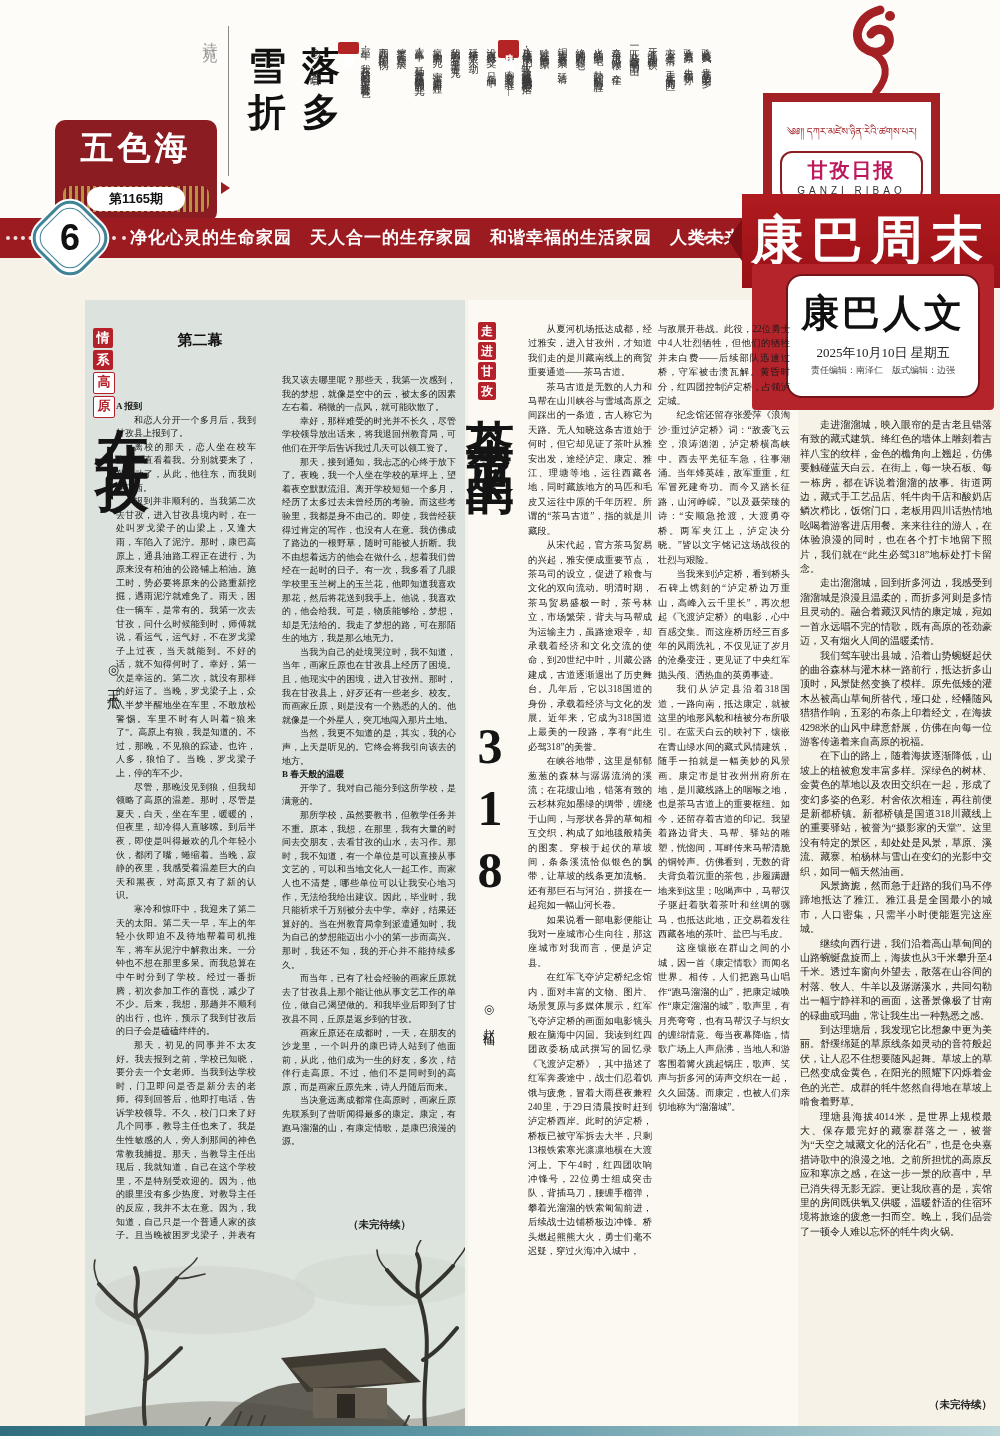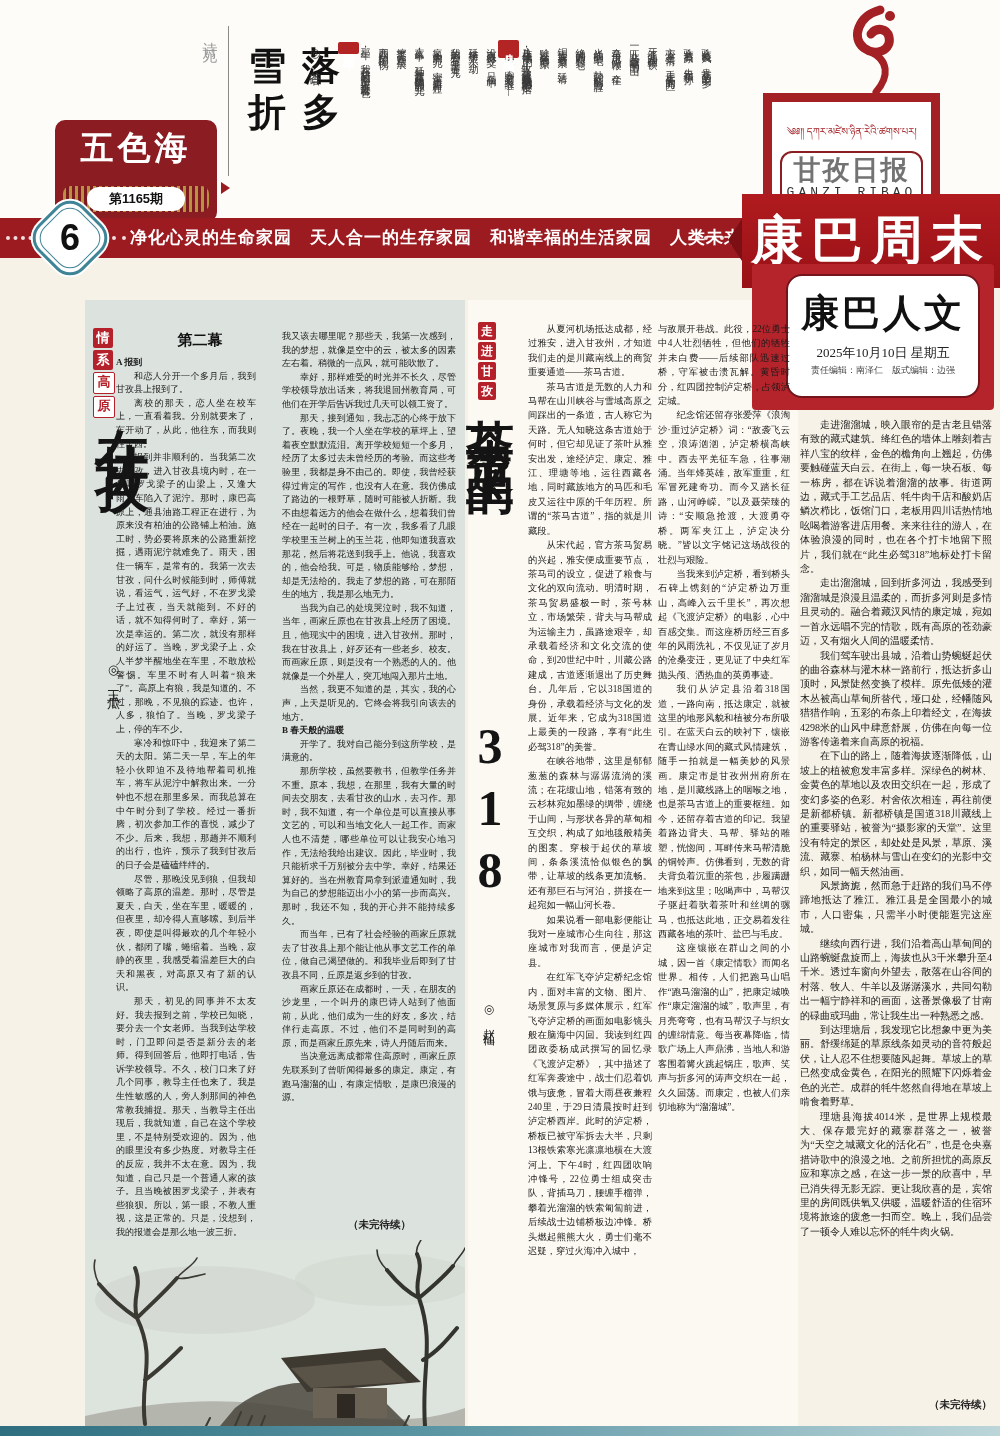--- a/index.html
+++ b/index.html
@@ -43,22 +43,22 @@
   .page-badge{left:38px;top:206px;width:58px;height:58px;background:#fff;border:3px solid #3f8496;border-radius:30%;transform:rotate(45deg);box-shadow:0 0 0 2px #fff;}
   .page-badge .inner{position:absolute;inset:3px;border:1px solid #3f8496;border-radius:30%;}
   .page-badge .num{position:absolute;inset:0;display:flex;align-items:center;justify-content:center;transform:rotate(-45deg);
       font-size:36px;font-weight:900;color:#111;font-family:"Liberation Sans",sans-serif;}
 
   
   .swirl{left:838px;top:2px;}
   .mast-frame{left:763px;top:93px;width:177px;height:116px;background:#fff;border:9px solid #a32025;box-sizing:border-box;}
   .tibetan{margin-top:18px;text-align:center;font-size:10px;color:#a32025;white-space:nowrap;overflow:hidden;}
   .paper-card{margin:3px 8px 0 8px;border:2px solid #8c1d22;border-radius:12px;padding:2px 0 4px 0;text-align:center;}
-  .paper-name{font-size:27px;font-weight:900;color:#737373;letter-spacing:2px;line-height:30px;}
-  .paper-pinyin{font-size:13px;color:#333;letter-spacing:4px;font-family:Liberation Mono, monospace;}
+  .paper-name{font-size:20px;font-weight:900;color:#be185d;letter-spacing:2px;line-height:30px;}
+  .paper-pinyin{font-size:10px;color:#333;letter-spacing:4px;font-family:Liberation Sans, sans-serif;}
   .ribbon{left:742px;top:194px;width:258px;height:94px;background:linear-gradient(180deg,#b01b1f,#991116);
       color:#fff;text-align:center;font-size:52px;font-weight:900;letter-spacing:8px;line-height:94px;white-space:nowrap;overflow:hidden;}
   .ribbon-fold{left:728px;top:216px;width:0;height:0;border-right:16px solid #7c0f13;border-top:24px solid transparent;border-bottom:24px solid transparent;}
   .section-frame{left:752px;top:264px;width:242px;height:146px;background:#b6242b;border-radius:4px;}
   .section-card{position:absolute;left:14px;right:14px;top:10px;bottom:12px;background:#fff;border:2px solid #74141b;border-radius:16px;text-align:center;margin-left:20px;}
   .section-title{margin-top:12px;font-size:38px;font-weight:900;color:#111;letter-spacing:3px;font-family:"Liberation Sans",sans-serif;}
   .section-date{margin-top:5px;font-size:13px;color:#222;}
   .section-editors{margin-top:2px;font-size:9px;color:#444;}
 
   
@@ -71,21 +71,21 @@
   .tagcol{display:flex;flex-direction:column;gap:2px;}
   .tagbox{width:20px;height:20px;background:#b5212a;color:#fff;font-size:13px;font-weight:bold;text-align:center;line-height:20px;border-radius:2px;}
   .tagbox.alt{background:#fff;color:#b5212a;border:1px solid #b5212a;line-height:18px;}
 
   
   .left-panel{left:85px;top:300px;width:380px;height:1132px;background:#dce2dd;}
   .ltag{left:93px;top:328px;}
   .act-head{left:130px;top:331px;width:140px;text-align:center;font-size:15px;font-weight:bold;color:#111;}
   .ltitle{left:86px;top:386px;font-size:54px;font-weight:800;letter-spacing:16px;color:#141414;font-family:"Liberation Sans",sans-serif;}
   .lauthor{left:104px;top:662px;font-size:13px;color:#222;letter-spacing:3px;}
-  .lcol{font-size:9px;line-height:13.6px;color:#1b1b1b;}
+  .lcol{font-size:9px;line-height:13.6px;color:#1b1b1b;margin-top:44px;}
   .lcol1{left:116px;top:356px;width:140px;height:880px;}
   .lcol2{left:282px;top:330px;width:174px;height:884px;}
   .lmore{left:348px;top:1218px;}
   .ink{left:85px;top:1240px;}
 
   
   .mtag{left:478px;top:322px;}
   .mtag .tagbox{width:18px;height:18px;font-size:12px;line-height:18px;}
   .mtitle{left:458px;top:380px;font-size:48px;font-weight:800;letter-spacing:10px;color:#141414;font-family:"Liberation Sans",sans-serif;}
   .mdigits{left:462px;top:716px;width:56px;text-align:center;}
@@ -200,22 +200,22 @@
       <div class="tagbox alt">原</div>
     </div>
   <div class="abs act-head">第二幕</div>
   <div class="abs v ltitle">在甘孜</div>
   <div class="abs v lauthor">◎王小瓜</div>
   <div class="abs col lcol lcol1">
       <p class="para subhead">A 报到</p>
       <p class="para">和恋人分开一个多月后，我到甘孜县上报到了。</p>
       <p class="para">离校的那天，恋人坐在校车上，一直看着我。分别就要来了，车开动了，从此，他往东，而我则往了西。</p>
       <p class="para">报到并非顺利的。当我第二次去甘孜，进入甘孜县境内时，在一处叫罗戈梁子的山梁上，又逢大雨，车陷入了泥泞。那时，康巴高原上，通县油路工程正在进行，为原来没有柏油的公路铺上柏油。施工时，势必要将原来的公路重新挖掘，遇雨泥泞就难免了。雨天，困住一辆车，是常有的。我第一次去甘孜，问什么时候能到时，师傅就说，看运气，运气好，不在罗戈梁子上过夜，当天就能到。不好的话，就不知得何时了。幸好，第一次是幸运的。第二次，就没有那样的好运了。当晚，罗戈梁子上，众人半梦半醒地坐在车里，不敢放松警惕。车里不时有人叫着“狼来了”。高原上有狼，我是知道的。不过，那晚，不见狼的踪迹。也许，人多，狼怕了。当晚，罗戈梁子上，停的车不少。</p>
+      <p class="para">尽管，那晚没见到狼，但我却领略了高原的温差。那时，尽管是夏天，白天，坐在车里，暖暖的，但夜里，却冷得人直哆嗦。到后半夜，即使是叫得最欢的几个年轻小伙，都闭了嘴，蜷缩着。当晚，寂静的夜里，我感受着温差巨大的白天和黑夜，对高原又有了新的认识。</p>
       <p class="para">寒冷和惊吓中，我迎来了第二天的太阳。第二天一早，车上的年轻小伙即迫不及待地帮着司机推车，将车从泥泞中解救出来。一分钟也不想在那里多呆。而我总算在中午时分到了学校。经过一番折腾，初次参加工作的喜悦，减少了不少。后来，我想，那趟并不顺利的出行，也许，预示了我到甘孜后的日子会是磕磕绊绊的。</p>
-      <p class="para">尽管，那晚没见到狼，但我却领略了高原的温差。那时，尽管是夏天，白天，坐在车里，暖暖的，但夜里，却冷得人直哆嗦。到后半夜，即使是叫得最欢的几个年轻小伙，都闭了嘴，蜷缩着。当晚，寂静的夜里，我感受着温差巨大的白天和黑夜，对高原又有了新的认识。</p>
       <p class="para">那天，初见的同事并不太友好。我去报到之前，学校已知晓，要分去一个女老师。当我到达学校时，门卫即问是否是新分去的老师。得到回答后，他即打电话，告诉学校领导。不久，校门口来了好几个同事，教导主任也来了。我是生性敏感的人，旁人刹那间的神色常教我捕捉。那天，当教导主任出现后，我就知道，自己在这个学校里，不是特别受欢迎的。因为，他的眼里没有多少热度。对教导主任的反应，我并不太在意。因为，我知道，自己只是一个普通人家的孩子。且当晚被困罗戈梁子，并表有些狼狈。所以，第一眼，不教人重视，这是正常的。只是，没想到，我的报道会是那么地一波三折。</p>
     </div>
   <div class="abs col lcol lcol2">
       <p class="para noindent">我又该去哪里呢？那些天，我第一次感到，我的梦想，就像是空中的云，被太多的因素左右着。稍微的一点风，就可能吹散了。</p>
       <p class="para">幸好，那样难受的时光并不长久，尽管学校领导放出话来，将我退回州教育局，可他们在开学后告诉我过几天可以领工资了。</p>
       <p class="para">那天，接到通知，我忐忑的心终于放下了。夜晚，我一个人坐在学校的草坪上，望着夜空默默流泪。离开学校短短一个多月，经历了太多过去未曾经历的考验。而这些考验里，我都是身不由己的。即使，我曾经获得过肯定的写作，也没有人在意。我仿佛成了路边的一根野草，随时可能被人折断。我不由想着远方的他会在做什么，想着我们曾经在一起时的日子。有一次，我多看了几眼学校里玉兰树上的玉兰花，他即知道我喜欢那花，然后将花送到我手上。他说，我喜欢的，他会给我。可是，物质能够给，梦想，却是无法给的。我走了梦想的路，可在那陌生的地方，我是那么地无力。</p>
       <p class="para">当我为自己的处境哭泣时，我不知道，当年，画家丘原也在甘孜县上经历了困境。且，他现实中的困境，进入甘孜州。那时，我在甘孜县上，好歹还有一些老乡、校友。而画家丘原，则是没有一个熟悉的人的。他就像是一个外星人，突兀地闯入那片土地。</p>
       <p class="para">当然，我更不知道的是，其实，我的心声，上天是听见的。它终会将我引向该去的地方。</p>
       <p class="para subhead">B 春天般的温暖</p>
       <p class="para">开学了。我对自己能分到这所学校，是满意的。</p>

